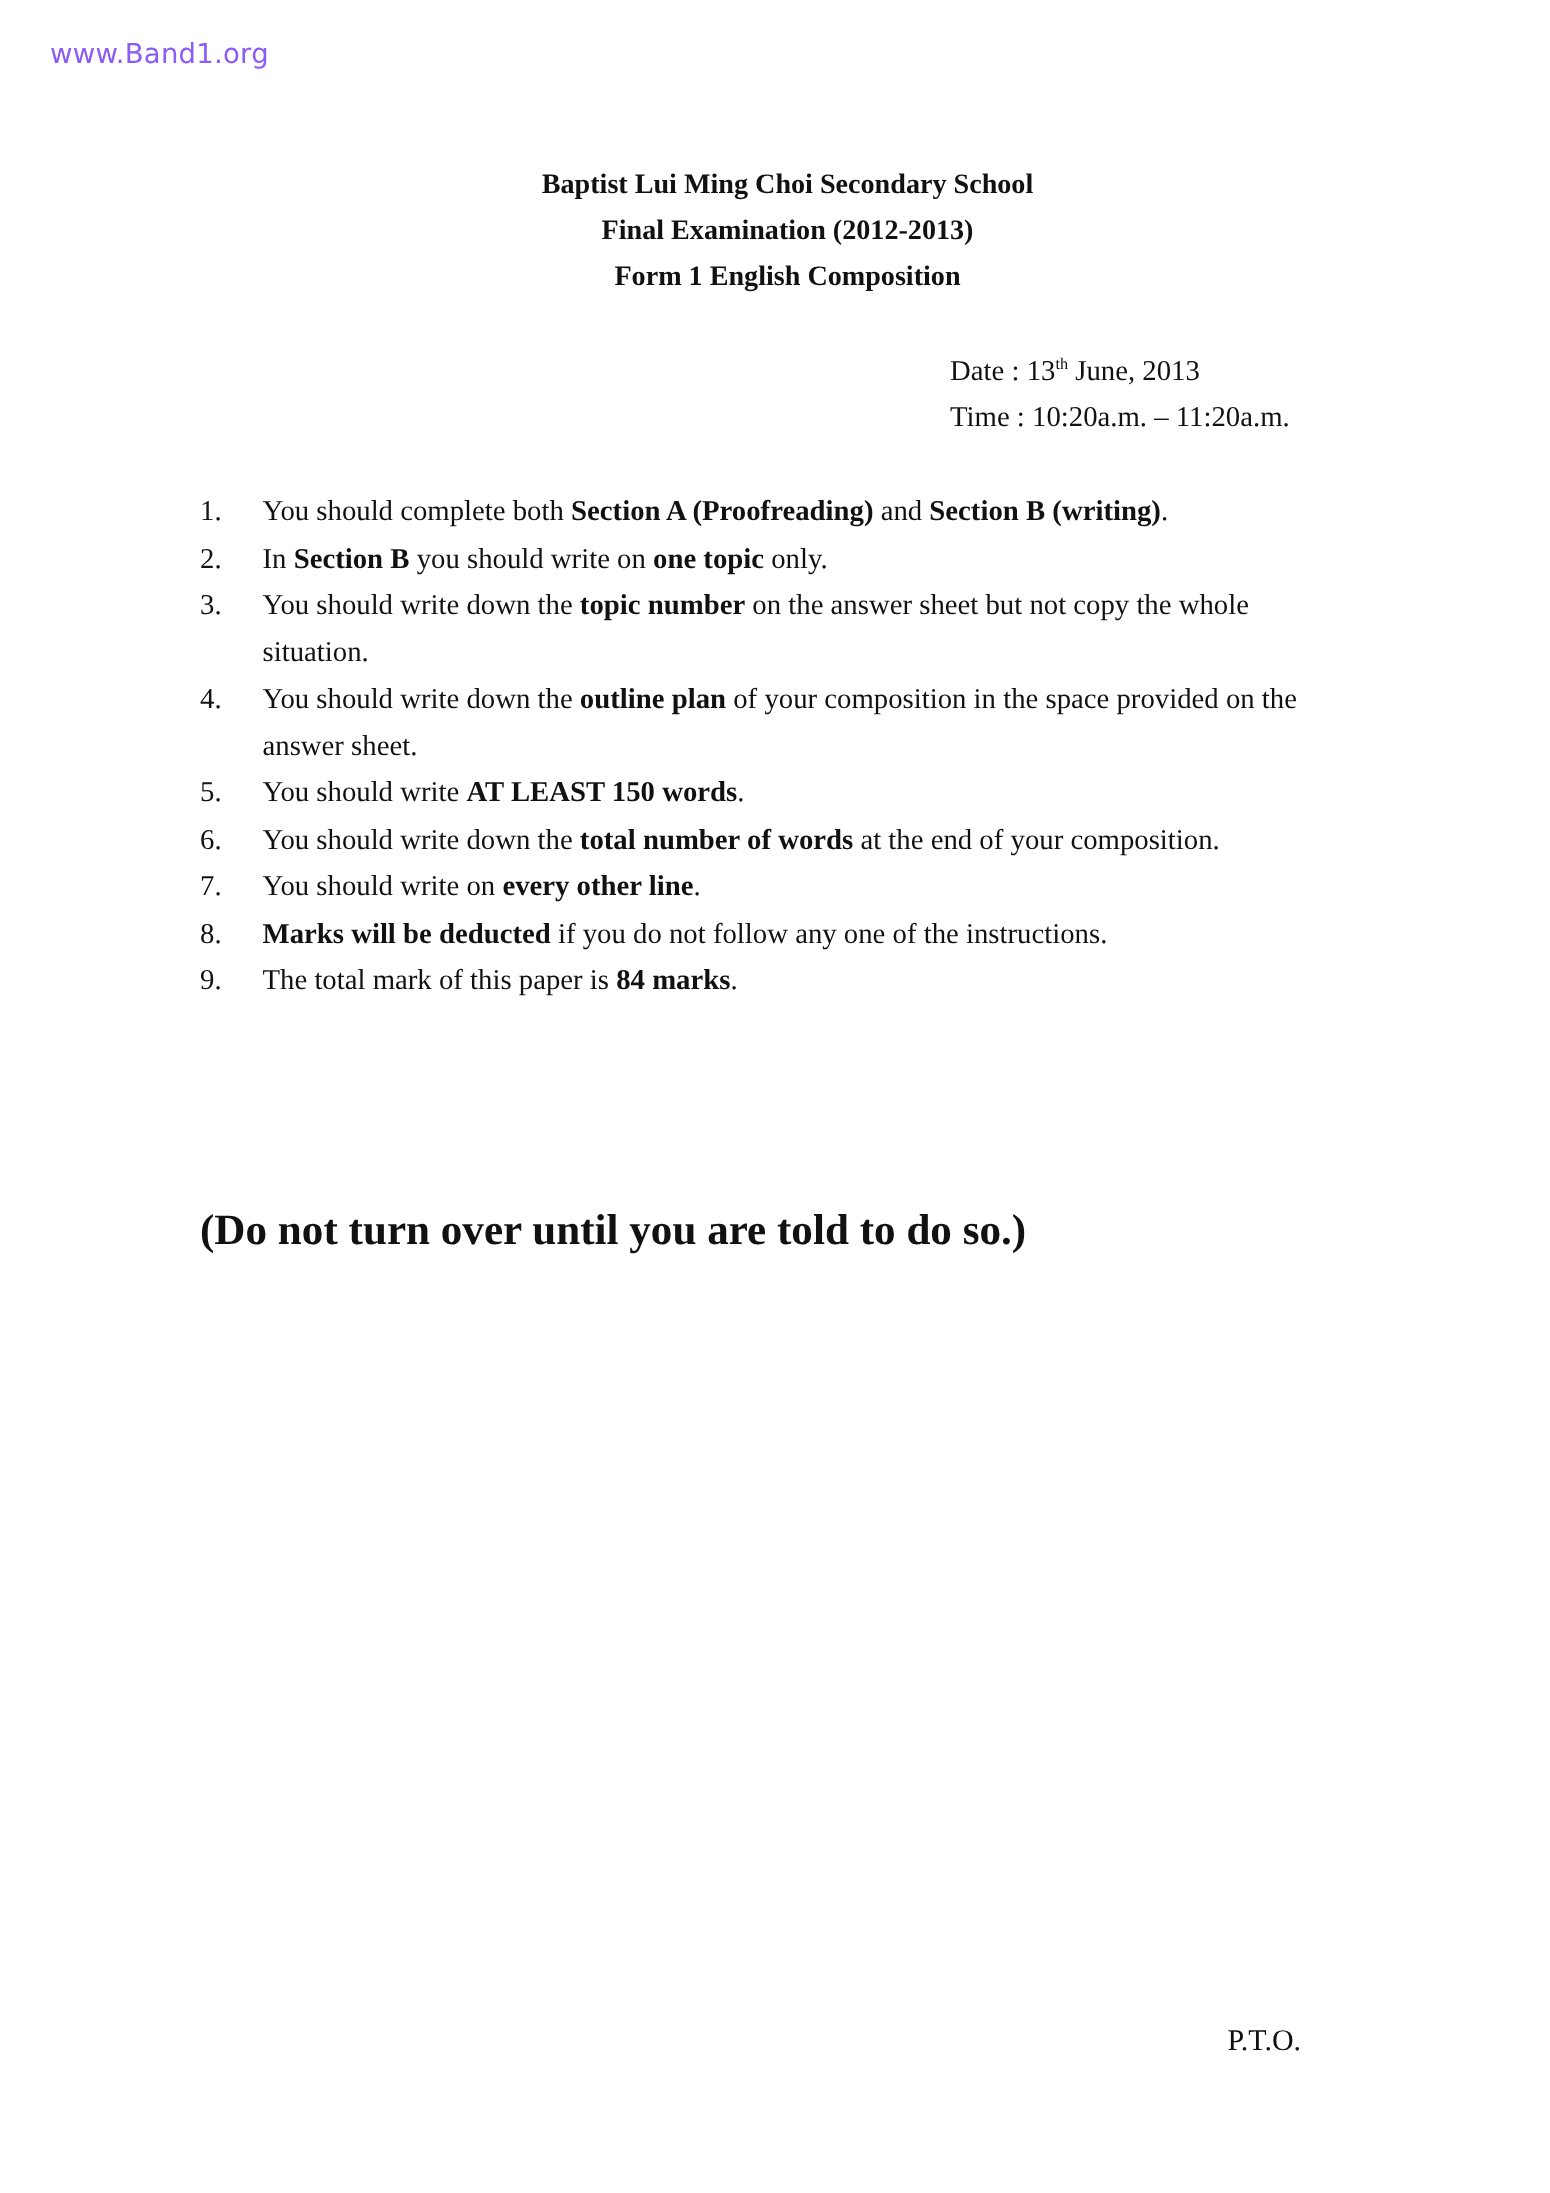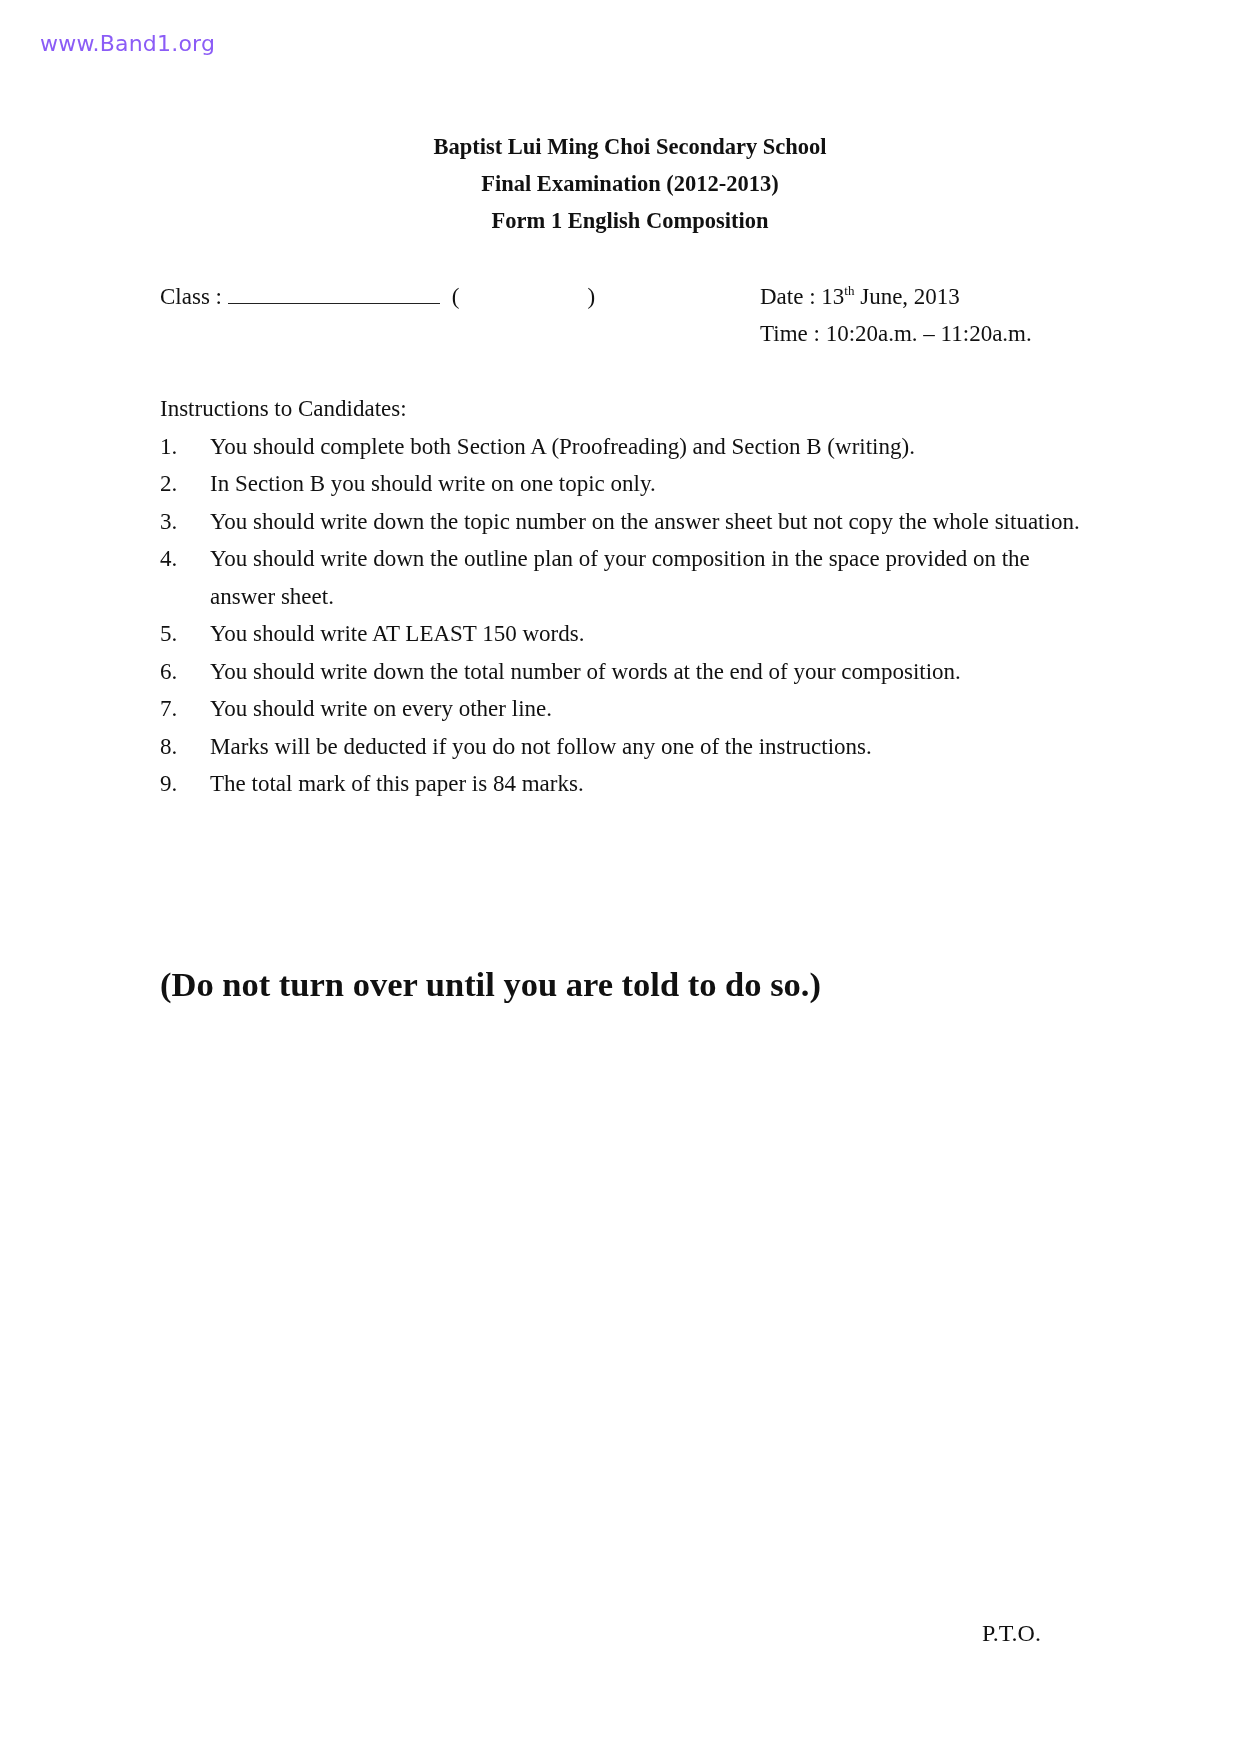--- a/index.html
+++ b/index.html
@@ -26,61 +26,56 @@
   }
   .paren { display: inline-block; }
   sup { font-size: 13px; line-height: 0; vertical-align: 9px; margin-top: 17px; }
   .instructions {
     position: absolute; left: 160px; top: 390px; width: 920px;
     font-size: 23px; line-height: 37.5px;
   }
   .inst-item { display: flex; }
   .inst-num { width: 50px; flex: 0 0 50px; }
   .inst-text { flex: 1; }
-  b { font-weight: normal; }
+  b { font-weight: bold; }
   .notice {
     position: absolute; left: 160px; top: 962px;
     font-size: 34.5px; font-weight: bold; line-height: 44px; letter-spacing: 0px;
   }
   .pto {
     position: absolute; left: 982px; top: 1620px; font-size: 24px;
   }
 </style>
 </head>
 <body>
 
 <div class="watermark">www.Band1.org</div>
 
 <div class="header serif">
   <div>Baptist Lui Ming Choi Secondary School</div>
   <div>Final Examination (2012-2013)</div>
   <div>Form 1 English Composition</div>
 </div>
 
 <div class="info info-left serif">
-  <div>
-    <span>Class :</span><span class="field-line" style="width:212px;"></span>
-    <span class="paren" style="margin-left:6px;">(</span><span class="paren" style="width:128px;"></span><span class="paren">)</span>
-  </div>
 </div>
 
 <div class="info info-right serif">
   <div>
     <span>Date :</span>
     <span>13</span><sup>th</sup>
     <span>June, 2013</span>
   </div>
   <div>
     <span>Time :</span>
     <span>10:20a.m. – 11:20a.m.</span>
   </div>
 </div>
 
 <div class="instructions serif">
-  <div>Instructions to Candidates:</div>
 
   <div class="inst-item">
     <span class="inst-num">1.</span>
     <span class="inst-text"><span>You should complete both </span><b>Section A (Proofreading)</b><span> and </span><b>Section B (writing)</b><span>.</span></span>
   </div>
 
   <div class="inst-item">
     <span class="inst-num">2.</span>
     <span class="inst-text"><span>In </span><b>Section B</b><span> you should write on </span><b>one topic</b><span> only.</span></span>
   </div>

